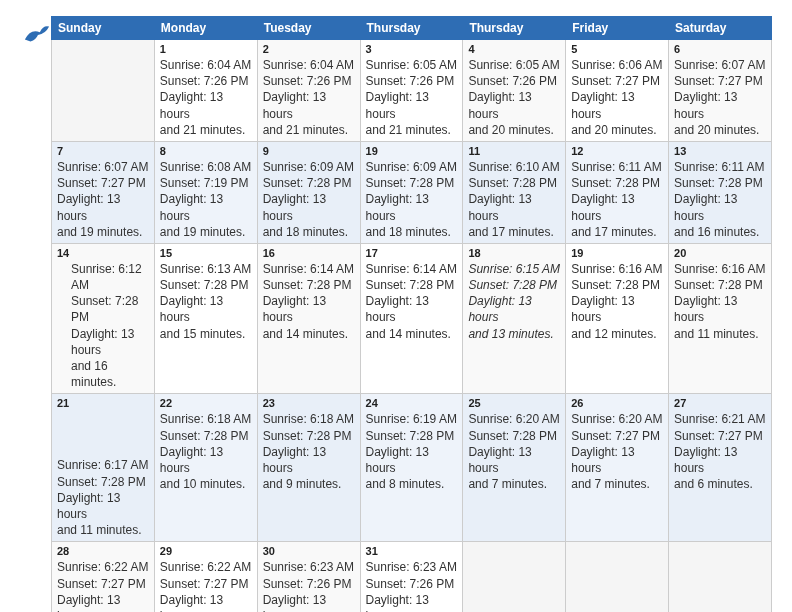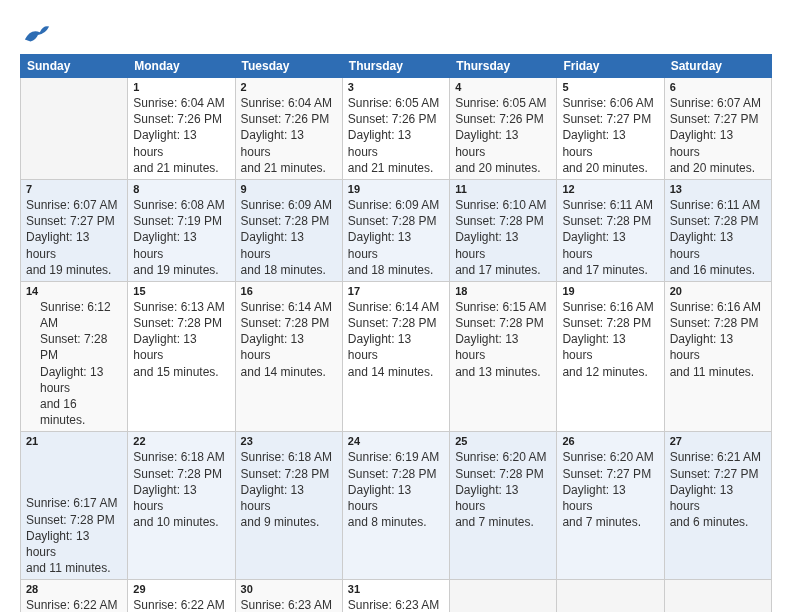--- a/index.html
+++ b/index.html
@@ -8,21 +8,21 @@
       background: #fff;
       width: 792px;
       height: 612px;
       overflow: hidden;
     }
     .page {
       width: 792px;
       height: 612px;
       padding: 16px 20px 10px 20px;
       display: flex;
-      flex-direction: column;
+      flex-direction: row;
     }
     .header {
       display: flex;
       align-items: flex-start;
       justify-content: space-between;
       margin-bottom: 6px;
     }
     .logo {
       display: flex;
       align-items: center;
@@ -267,21 +267,21 @@
           </td>
           <td>
             <span class="day-num">17</span>
             <div class="day-info" style="white-space: pre-line;">Sunrise: 6:14 AM
 Sunset: 7:28 PM
 Daylight: 13 hours
 and 14 minutes.</div>
           </td>
           <td>
             <span class="day-num">18</span>
-            <div class="day-info" style="white-space: pre-line;">Sunrise: 6:15 AM
+            <div class="day-info" style="white-space: pre-line; font-style: italic;">Sunrise: 6:15 AM
 Sunset: 7:28 PM
 Daylight: 13 hours
 and 13 minutes.</div>
           </td>
           <td>
             <span class="day-num">19</span>
             <div class="day-info" style="white-space: pre-line;">Sunrise: 6:16 AM
 Sunset: 7:28 PM
 Daylight: 13 hours
 and 12 minutes.</div>

